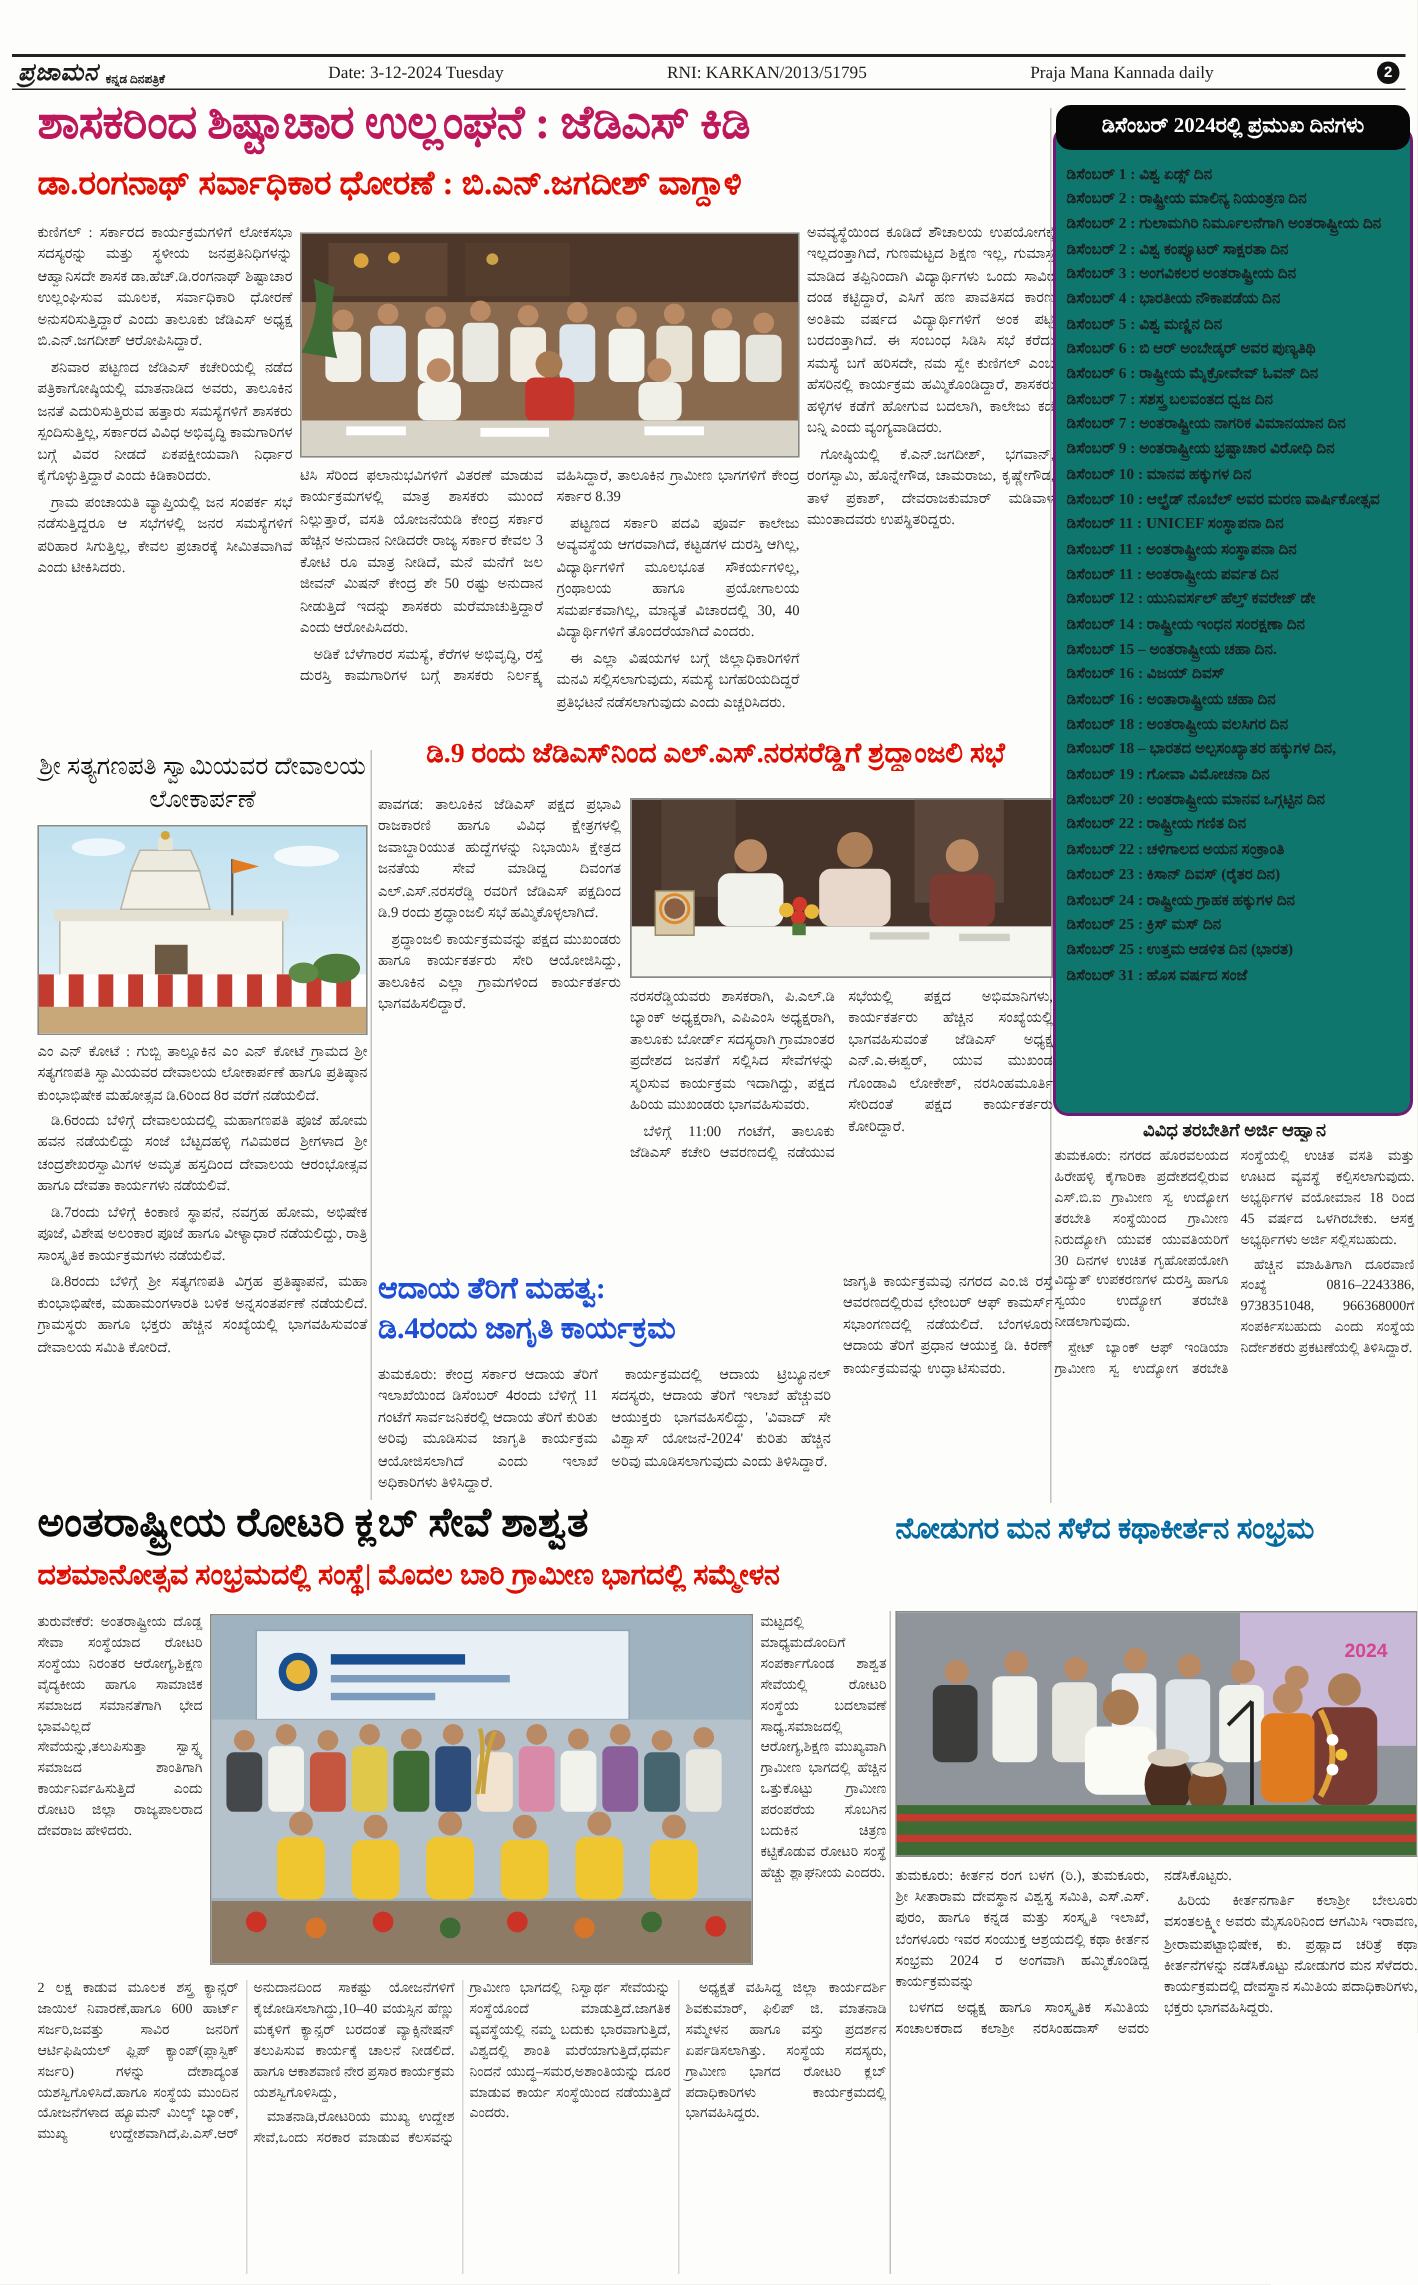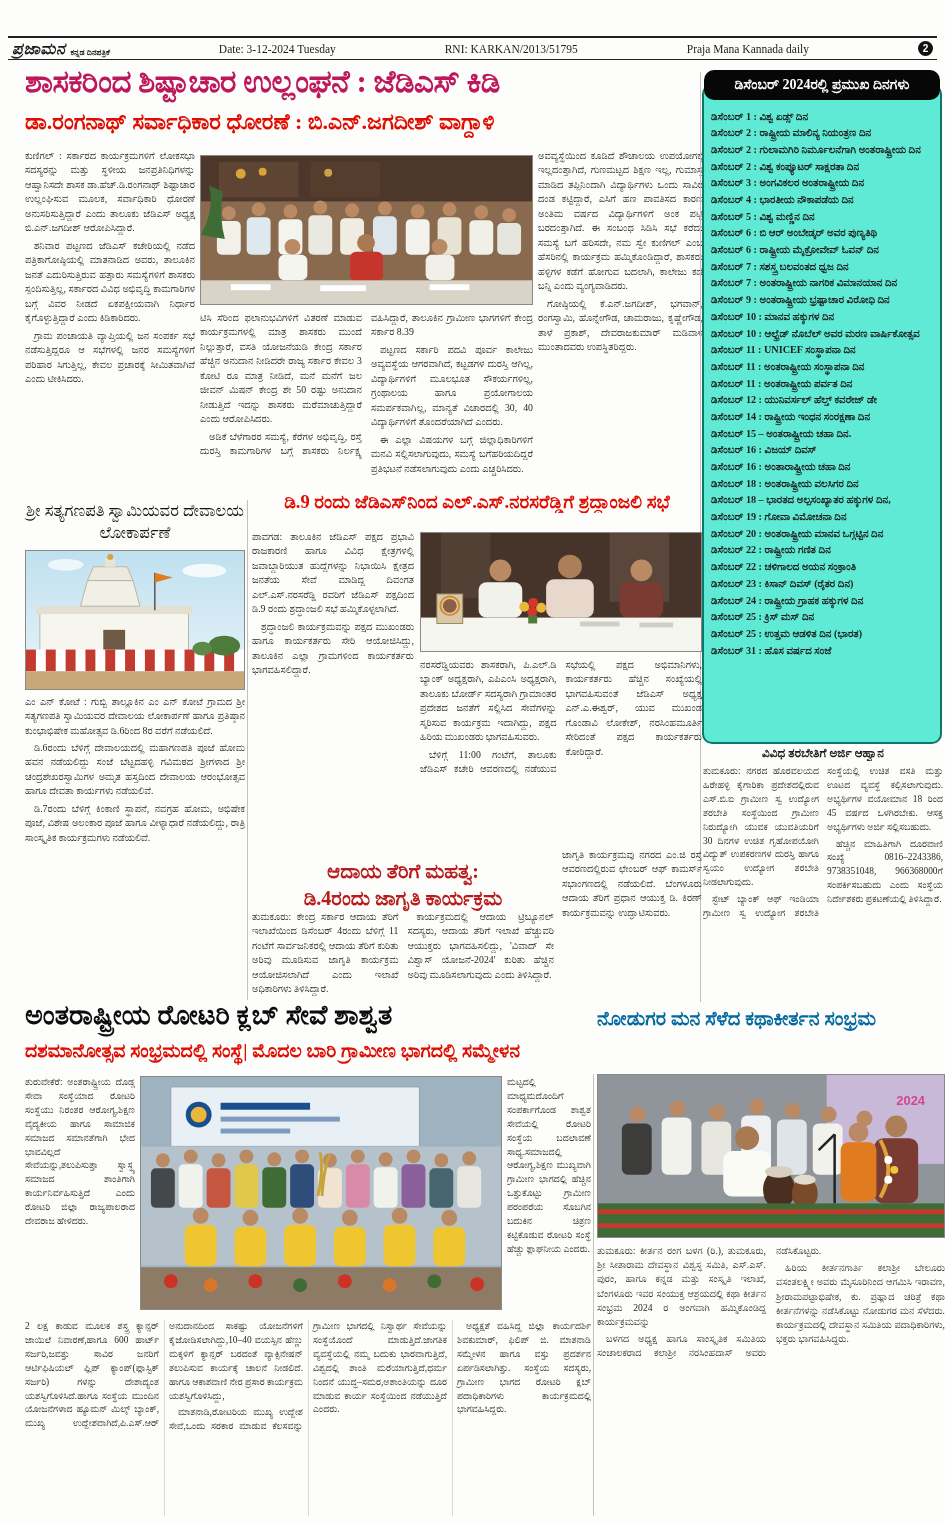--- a/index.html
+++ b/index.html
@@ -28,41 +28,41 @@
   .cols4{column-count:4;column-gap:10px;column-rule:1px solid #d8d8d2;}
   .photo{border:1px solid #8a8a84;box-sizing:border-box;display:block;background:#ccc;}
   
   #lead{position:absolute;left:25px;top:147px;width:678px;height:348px;}
   #lead .c1{position:absolute;left:0;top:2px;width:170px;height:344px;}
   #lead .ph{position:absolute;left:175px;top:8px;width:333px;height:150px;}
   #lead .c23{position:absolute;left:175px;top:164px;width:333px;height:182px;}
   #lead .c4{position:absolute;left:513px;top:2px;width:165px;height:344px;}
   
   #decbox{position:absolute;left:702px;top:70px;width:240px;height:674px;box-sizing:border-box;padding-left:32px;}
-  #decbox .inner{position:absolute;left:0;top:14px;bottom:0;width:240px;border:2px solid #0f766e;
-                 border-radius:10px;box-sizing:border-box;padding:22px 6px 4px 7px;background:#5eead4;}
+  #decbox .inner{position:absolute;left:0;top:14px;bottom:0;width:240px;border:2px solid #701a75;
+                 border-radius:10px;box-sizing:border-box;padding:22px 6px 4px 7px;background:#0f766e;}
   #decbox .dechead{position:absolute;left:2px;top:0;width:236px;background:#070707;color:#fff;
                    border-radius:10px;text-align:center;font-weight:bold;font-size:14px;
                    padding:7px 2px;box-sizing:border-box;z-index:2;white-space:nowrap;overflow:hidden;}
   #declist{list-style:none;margin:0;padding:0;}
   #declist li{font-size:10.2px;font-weight:bold;line-height:1.52;color:#1d1d1d;padding:0.6px 0;}
   
   #temple{position:absolute;left:25px;top:500px;width:220px;height:502px;}
   #temple h2{margin:0;font-size:16.5px;line-height:1.35;text-align:center;font-weight:normal;color:#111;}
   #temple .ph{width:220px;height:140px;margin-top:5px;}
   #temple .bt{margin-top:5px;height:300px;}
   
   #tribute{position:absolute;left:252px;top:492px;width:450px;height:350px;}
   #tribute h2{margin:0;font-size:18.5px;font-weight:bold;text-align:center;white-space:nowrap;overflow:hidden;}
   #tribute .c1{position:absolute;left:0;top:38px;width:162px;height:308px;}
   #tribute .ph{position:absolute;left:168px;top:40px;width:282px;height:120px;}
   #tribute .c23{position:absolute;left:168px;top:166px;width:282px;height:180px;}
   
   #tax{position:absolute;left:252px;top:846px;width:450px;height:156px;}
-  #tax .hd{position:absolute;left:0;top:0;width:302px;font-size:20px;font-weight:bold;line-height:1.35;text-align:center;color:#b91c1c;margin-top:12px;}
+  #tax .hd{position:absolute;left:0;top:0;width:302px;font-size:20px;font-weight:bold;line-height:1.35;text-align:left;color:#1d4ed8;}
   #tax .rc{position:absolute;left:310px;top:2px;width:140px;height:152px;}
   #tax .uc{position:absolute;left:0;top:64px;width:302px;height:92px;}
   
   #training{position:absolute;left:703px;top:746px;width:240px;height:256px;}
   #training h2{margin:0;font-size:12px;font-weight:bold;text-align:center;white-space:nowrap;overflow:hidden;}
   #training .bt{margin-top:4px;height:224px;column-count:2;column-gap:8px;font-size:9.4px;}
   
   #rotaryhead{position:absolute;left:25px;top:1000px;width:566px;height:38px;font-size:27px;
               font-weight:bold;white-space:nowrap;overflow:hidden;color:#0c0c0c;}
   #kirtanhead{position:absolute;left:597px;top:1008px;width:348px;height:30px;font-size:19.5px;
@@ -239,20 +239,21 @@
         <rect x="200" y="100" width="10" height="22" fill="#c23b2e"></rect>
       </g>
       <rect x="0" y="122" width="220" height="18" fill="#c8a878"></rect>
       <ellipse cx="200" cy="96" rx="16" ry="10" fill="#4e7a3a"></ellipse>
         <ellipse cx="178" cy="99" rx="10" ry="7" fill="#5d8a46"></ellipse>
     </svg>
     <div class="bt">
       <p>ಎಂ ಎನ್ ಕೋಟೆ : ಗುಬ್ಬಿ ತಾಲ್ಲೂಕಿನ ಎಂ ಎನ್ ಕೋಟೆ ಗ್ರಾಮದ ಶ್ರೀ ಸತ್ಯಗಣಪತಿ ಸ್ವಾಮಿಯವರ ದೇವಾಲಯ ಲೋಕಾರ್ಪಣೆ ಹಾಗೂ ಪ್ರತಿಷ್ಠಾನ ಕುಂಭಾಭಿಷೇಕ ಮಹೋತ್ಸವ ಡಿ.6ರಿಂದ 8ರ ವರೆಗೆ ನಡೆಯಲಿದೆ.</p>
       <p>ಡಿ.6ರಂದು ಬೆಳಿಗ್ಗೆ ದೇವಾಲಯದಲ್ಲಿ ಮಹಾಗಣಪತಿ ಪೂಜೆ ಹೋಮ ಹವನ ನಡೆಯಲಿದ್ದು ಸಂಜೆ ಬೆಟ್ಟದಹಳ್ಳಿ ಗವಿಮಠದ ಶ್ರೀಗಳಾದ ಶ್ರೀ ಚಂದ್ರಶೇಖರಸ್ವಾಮಿಗಳ ಅಮೃತ ಹಸ್ತದಿಂದ ದೇವಾಲಯ ಆರಂಭೋತ್ಸವ ಹಾಗೂ ದೇವತಾ ಕಾರ್ಯಗಳು ನಡೆಯಲಿವೆ.</p>
       <p>ಡಿ.7ರಂದು ಬೆಳಿಗ್ಗೆ ಕಿಂಕಾಣಿ ಸ್ಥಾಪನೆ, ನವಗ್ರಹ ಹೋಮ, ಅಭಿಷೇಕ ಪೂಜೆ, ವಿಶೇಷ ಅಲಂಕಾರ ಪೂಜೆ ಹಾಗೂ ವೀಳ್ಯಾಧಾರೆ ನಡೆಯಲಿದ್ದು, ರಾತ್ರಿ ಸಾಂಸ್ಕೃತಿಕ ಕಾರ್ಯಕ್ರಮಗಳು ನಡೆಯಲಿವೆ.</p>
+      <p>ಡಿ.8ರಂದು ಬೆಳಿಗ್ಗೆ ಶ್ರೀ ಸತ್ಯಗಣಪತಿ ವಿಗ್ರಹ ಪ್ರತಿಷ್ಠಾಪನೆ, ಮಹಾ ಕುಂಭಾಭಿಷೇಕ, ಮಹಾಮಂಗಳಾರತಿ ಬಳಿಕ ಅನ್ನಸಂತರ್ಪಣೆ ನಡೆಯಲಿದೆ. ಗ್ರಾಮಸ್ಥರು ಹಾಗೂ ಭಕ್ತರು ಹೆಚ್ಚಿನ ಸಂಖ್ಯೆಯಲ್ಲಿ ಭಾಗವಹಿಸುವಂತೆ ದೇವಾಲಯ ಸಮಿತಿ ಕೋರಿದೆ.</p>
     </div>
   </div>
 
   <div id="tribute">
     <h2 class="red">ಡಿ.9 ರಂದು ಜೆಡಿಎಸ್‌ನಿಂದ ಎಲ್.ಎಸ್.ನರಸರೆಡ್ಡಿಗೆ ಶ್ರದ್ಧಾಂಜಲಿ ಸಭೆ</h2>
     <div class="bt c1">
       <p>ಪಾವಗಡ: ತಾಲೂಕಿನ ಜೆಡಿಎಸ್ ಪಕ್ಷದ ಪ್ರಭಾವಿ ರಾಜಕಾರಣಿ ಹಾಗೂ ವಿವಿಧ ಕ್ಷೇತ್ರಗಳಲ್ಲಿ ಜವಾಬ್ದಾರಿಯುತ ಹುದ್ದೆಗಳನ್ನು ನಿಭಾಯಿಸಿ ಕ್ಷೇತ್ರದ ಜನತೆಯ ಸೇವೆ ಮಾಡಿದ್ದ ದಿವಂಗತ ಎಲ್.ಎಸ್.ನರಸರೆಡ್ಡಿ ರವರಿಗೆ ಜೆಡಿಎಸ್ ಪಕ್ಷದಿಂದ ಡಿ.9 ರಂದು ಶ್ರದ್ಧಾಂಜಲಿ ಸಭೆ ಹಮ್ಮಿಕೊಳ್ಳಲಾಗಿದೆ.</p>
       <p>ಶ್ರದ್ಧಾಂಜಲಿ ಕಾರ್ಯಕ್ರಮವನ್ನು ಪಕ್ಷದ ಮುಖಂಡರು ಹಾಗೂ ಕಾರ್ಯಕರ್ತರು ಸೇರಿ ಆಯೋಜಿಸಿದ್ದು, ತಾಲೂಕಿನ ಎಲ್ಲಾ ಗ್ರಾಮಗಳಿಂದ ಕಾರ್ಯಕರ್ತರು ಭಾಗವಹಿಸಲಿದ್ದಾರೆ.</p>
     </div>
     <svg class="photo ph" viewBox="0 0 282 120" preserveAspectRatio="none">

